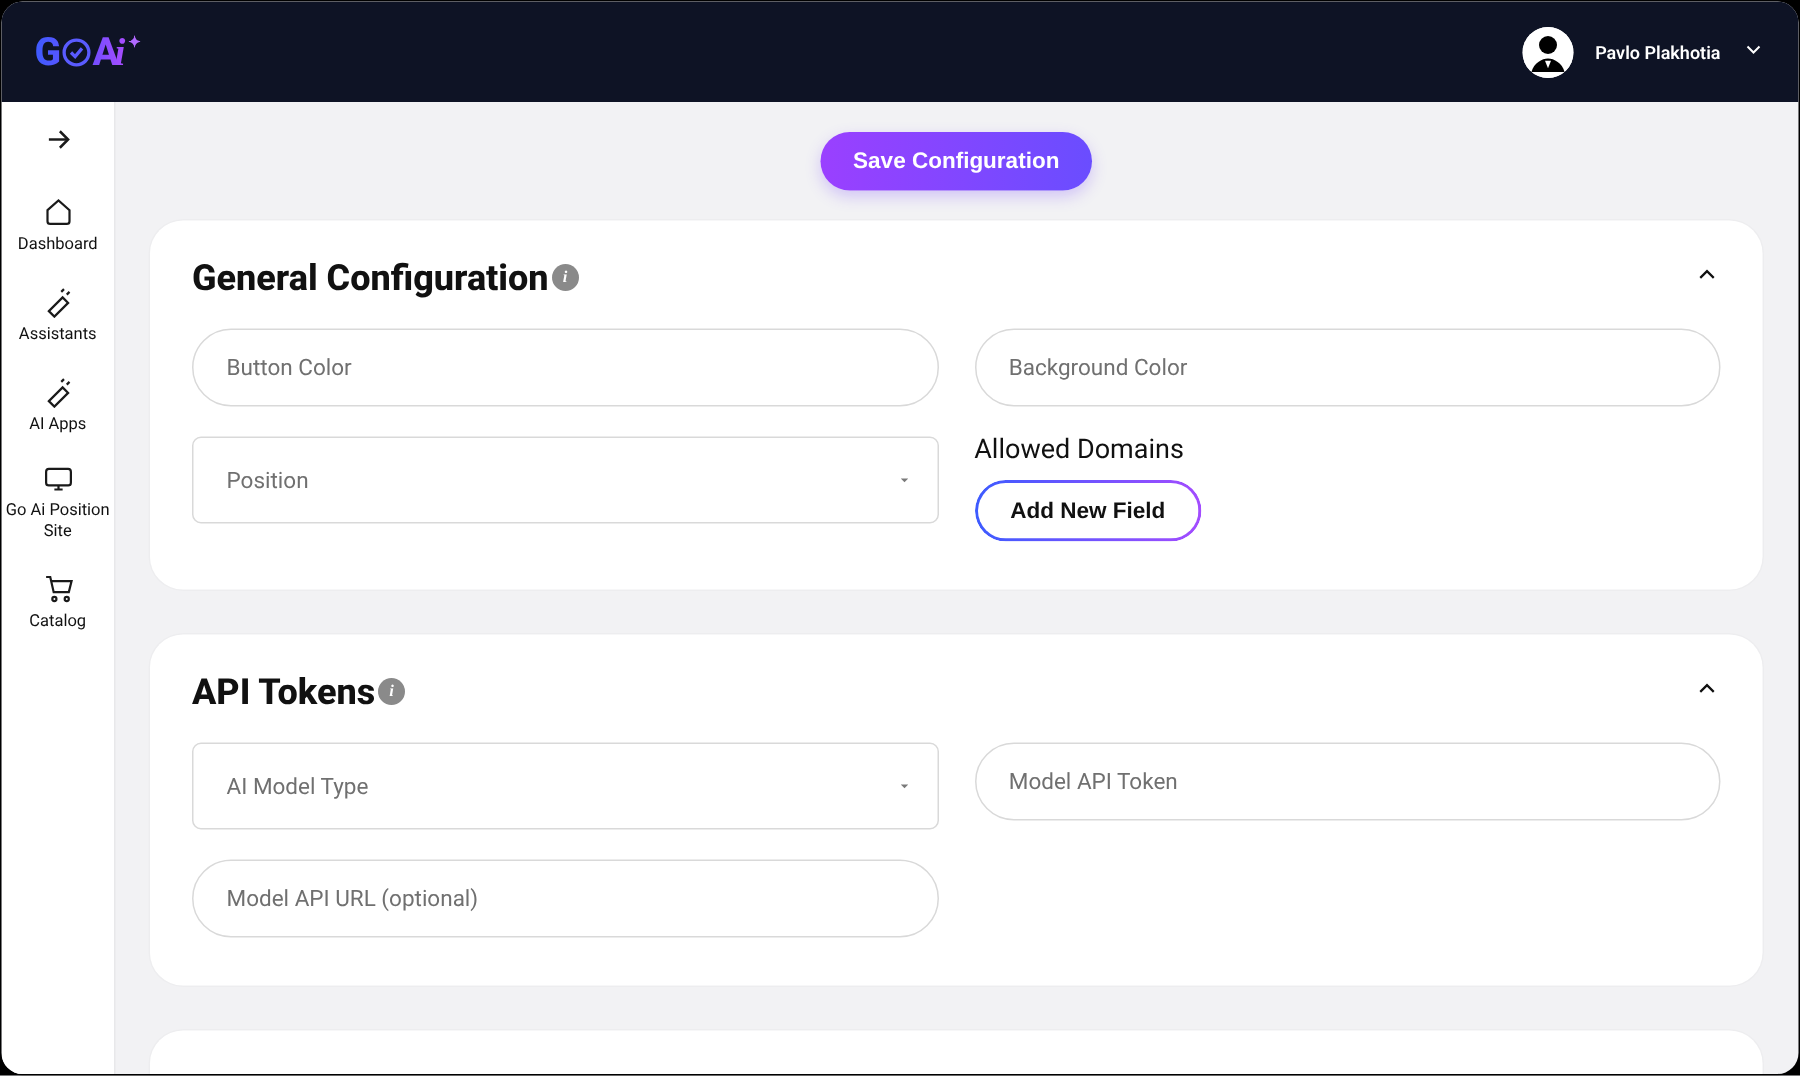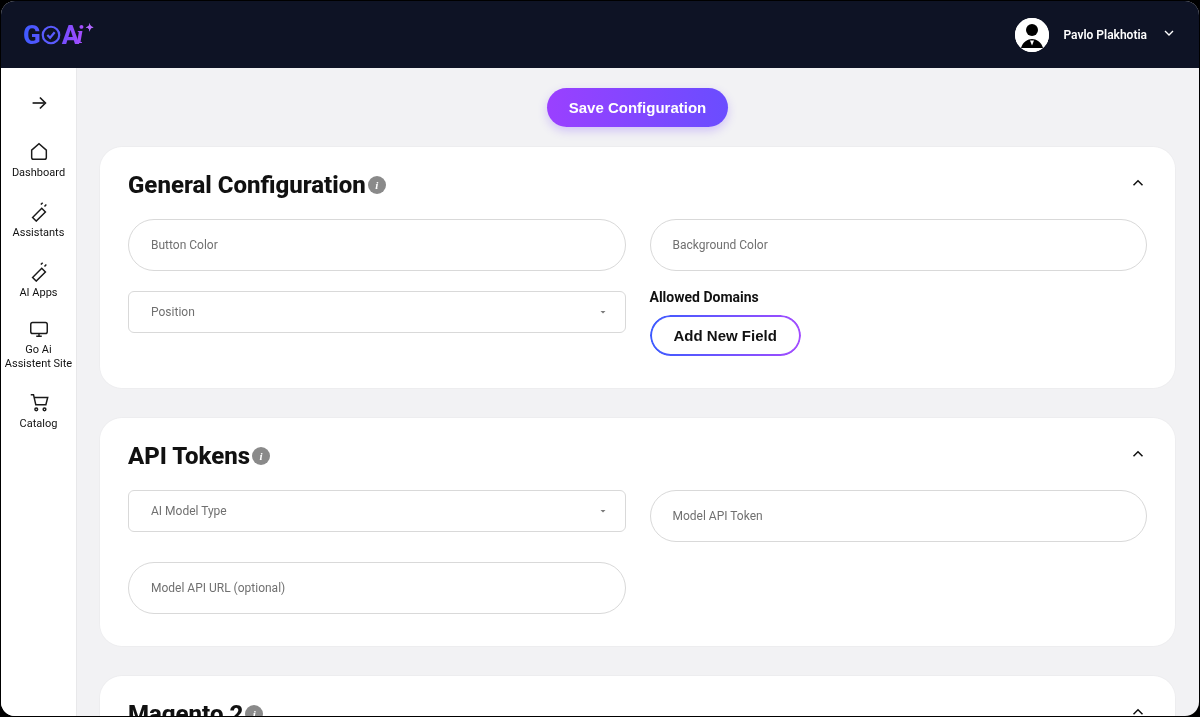--- a/index.html
+++ b/index.html
@@ -63,21 +63,21 @@
   .sidebar{
     position:absolute;
     top:var(--header-h);
     left:0;
     bottom:0;
     width:var(--sidebar-w);
     background:#ffffff;
     display:flex;
     flex-direction:column;
     align-items:center;
-    padding-top:10px;
+    padding-top:0;
     box-shadow:1px 0 0 rgba(0,0,0,0.04);
     z-index:2;
   }
   .toggle-arrow{
     margin:14px 0 12px;
     color:#1a1a1a;
     cursor:pointer;
   }
   .nav-item{
     width:100%;
@@ -160,34 +160,34 @@
     border:1px solid var(--border);
     border-radius:28px;
     height:52px;
     display:flex;
     align-items:center;
     padding:0 22px;
     background:#fff;
   }
   .field.box{
     border-radius:6px;
-    height:42px;
+    height:58px;
   }
   .field-label{
     color:var(--muted);
-    font-size:12px;
+    font-size:15px;
   }
   .field .dropdown-icon{
     position:absolute;
     right:16px;
     color:#7a7a7a;
   }
   .section-label{
-    font-size:14px;
-    font-weight:700;
+    font-size:18px;
+    font-weight:400;
     color:#111;
     margin-bottom:10px;
     margin-top:-2px;
   }
   .btn-add{
     display:inline-flex;
     align-items:center;
     justify-content:center;
     padding:10px 22px;
     font-size:15px;
@@ -274,21 +274,21 @@
           <path d="M5 19l10-10 4 4L9 23z"></path>
           <path d="M14 5l2-2m2 4l2-2m-6 0l1-1"></path>
         </svg>
       <span class="label">AI Apps</span>
     </div>
     <div class="nav-item">
       <svg width="22" height="20" viewBox="0 0 24 20" fill="none" stroke-width="1.6">
           <rect x="3" y="3" width="18" height="12" rx="2"></rect>
           <path d="M9 18h6m-3-3v3"></path>
         </svg>
-      <span class="label">Go Ai Assistent Site</span>
+      <span class="label">Go Ai Position Site</span>
     </div>
     <div class="nav-item">
       <svg width="22" height="22" viewBox="0 0 24 24" fill="none" stroke-width="1.6">
           <circle cx="9" cy="20" r="1.5"></circle>
           <circle cx="18" cy="20" r="1.5"></circle>
           <path d="M3 4h3l2.5 11h11l2-8H7"></path>
         </svg>
       <span class="label">Catalog</span>
     </div>
   </div>

